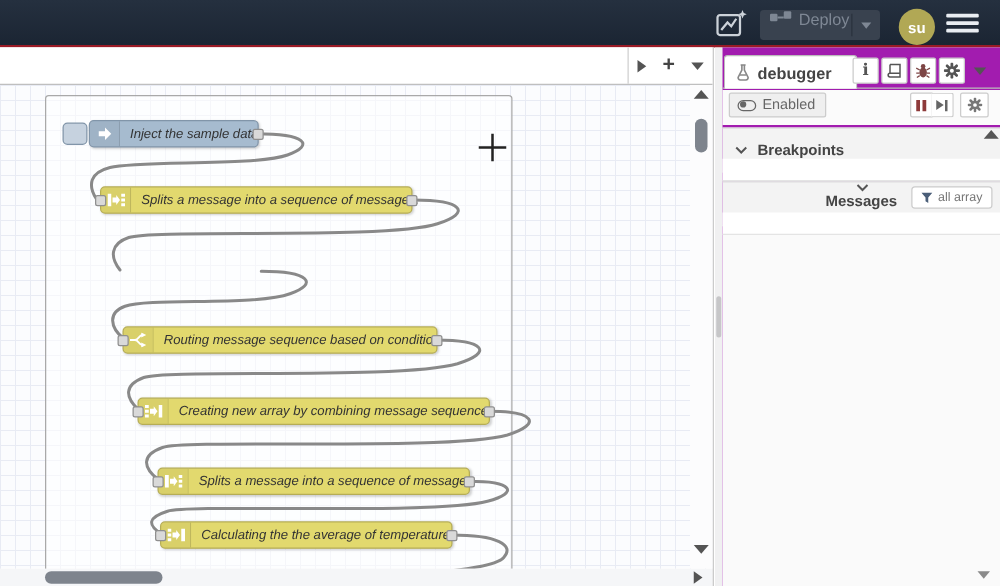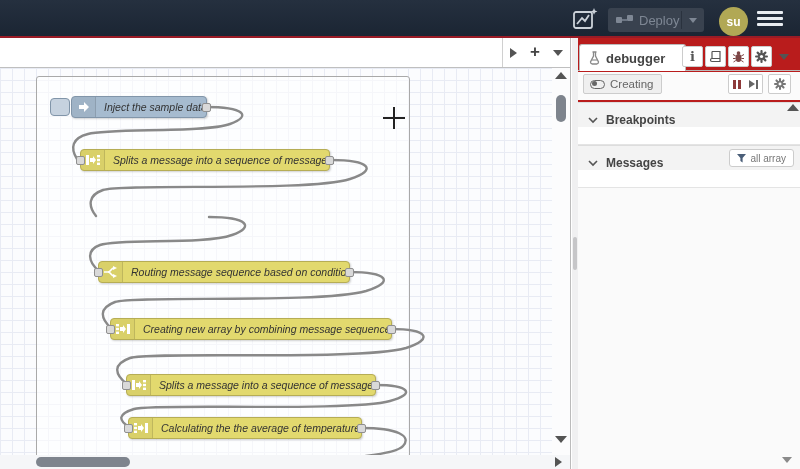--- a/index.html
+++ b/index.html
@@ -5,21 +5,21 @@
   * { margin:0; padding:0; box-sizing:border-box; }
   html,body { width:800px; height:469px; overflow:hidden; }
   body { position:relative; font-family:"Liberation Sans", sans-serif; background:#fff; }
 
   
   #header { position:absolute; left:0; top:0; width:800px; height:36px;
     background:linear-gradient(#25303f,#1b2533); }
   #accent-line { position:absolute; left:0; top:36px; width:800px; height:2px; background:#9a1b26; }
   .hdr-iconbtn { position:absolute; top:6px; width:26px; height:26px; }
   #deploy-btn { position:absolute; left:608px; top:8px; width:96px; height:24px;
-    background:#39424f; border-radius:3px; display:flex; align-items:center; color:#7e8794;
+    background:#39424f; border-radius:3px; display:flex; color:#7e8794;
     font-size:13px; }
   #deploy-btn .dep-label { margin-left:5px; }
   #deploy-btn .dep-divider { position:absolute; right:22px; top:3px; bottom:3px; width:1px; background:#2a323e; }
   #deploy-btn .caret { position:absolute; right:7px; top:10px; width:0; height:0;
     border-left:4px solid transparent; border-right:4px solid transparent; border-top:5px solid #7e8794; }
   #avatar { position:absolute; left:719px; top:7px; width:29px; height:29px; border-radius:50%;
     background:#b1a855; color:#fff; font-size:12px; font-weight:bold; display:flex;
     align-items:center; justify-content:center; }
   #hamburger { position:absolute; left:757px; top:11px; width:26px; height:15px; display:flex;
     flex-direction:column; justify-content:space-between; }
@@ -69,21 +69,21 @@
 
   #hscroll { position:absolute; left:0; bottom:0; right:0; height:14px; background:#f5f6f8; }
   #hscroll-thumb { position:absolute; left:36px; top:2px; width:94px; height:10px; background:#7e848d; border-radius:5px; }
   #hscroll-right { position:absolute; right:8px; top:2px; }
 
   
   #sep { position:absolute; left:572px; top:38px; width:6px; bottom:0; background:#f0f0f1; }
   #sep-thumb { position:absolute; left:1px; top:199px; width:4px; height:33px; background:#c6c6c8; border-radius:2px; }
 
   
-  #sidebar { position:absolute; left:578px; right:0; top:38px; bottom:0; background:#b91c1c; }
+  #sidebar { position:absolute; left:578px; right:0; top:38px; bottom:0; background:#a21caf; }
   #sb-tabrow { position:absolute; left:0; top:6px; right:0; height:27px; border-bottom:1px solid #bbb; }
   #sb-tab { position:absolute; left:1px; top:0; width:107px; height:27px; background:#fff;
     border:1px solid #bbb; border-bottom:none; border-radius:3px 3px 0 0; display:flex;
     align-items:center; gap:6px; padding-left:9px; font-size:13px; font-weight:bold; color:#444; }
   .sb-iconbtn { position:absolute; top:2px; width:21px; height:21px; background:#fff; border:1px solid #ccc;
     border-radius:2px; display:flex; align-items:center; justify-content:center; color:#555; }
   #sb-caret { position:absolute; top:10px; left:201px; }
 
   #sb-toolbar { position:absolute; left:0; top:34px; right:0; height:28px; background:#fbfbfb; }
   #enabled-btn { position:absolute; left:5px; top:2px; height:20px; padding:0 8px 0 6px; background:#efefef;
@@ -319,21 +319,21 @@
           </g>
         <circle cx="6.5" cy="6.5" r="1.6" fill="#fff"></circle>
       </svg>
     </div>
     <span id="sb-caret" class="tri-down"></span>
   </div>
 
   <div id="sb-toolbar">
     <div id="enabled-btn">
       <span class="toggle-glyph"></span>
-      <span>Creating</span>
+      <span>Enabled</span>
     </div>
     <div id="pause-btn">
       <span class="pause-glyph">
           <i></i>
           <i></i>
         </span>
     </div>
     <div id="step-btn">
       <span class="step-glyph">
           <b></b>
@@ -355,21 +355,21 @@
   </div>
 
   <div class="sb-section-header" style="top:64px;">
     <svg class="chev" width="10" height="8" viewBox="0 0 10 8" fill="none" stroke="#555" stroke-width="1.6">
         <polyline points="1,2 5,6 9,2"></polyline>
       </svg>
     <span class="sec-label">Breakpoints</span>
   </div>
   <div class="sb-white" style="top:89px;height:18px;"></div>
 
-  <div class="sb-section-header" style="top:107px;">
+  <div class="sb-section-header" style="top:107px;flex-direction:column;">
     <svg class="chev" width="10" height="8" viewBox="0 0 10 8" fill="none" stroke="#555" stroke-width="1.6">
         <polyline points="1,2 5,6 9,2"></polyline>
       </svg>
     <span class="sec-label">Messages</span>
     <div id="filter-btn">
       <svg width="9" height="9" viewBox="0 0 9 9">
           <path d="M0 0 h9 L5.6 4 v4.4 L3.4 7 V4 Z" fill="#4a5e78"></path>
         </svg>
       <span>all array</span>
     </div>

